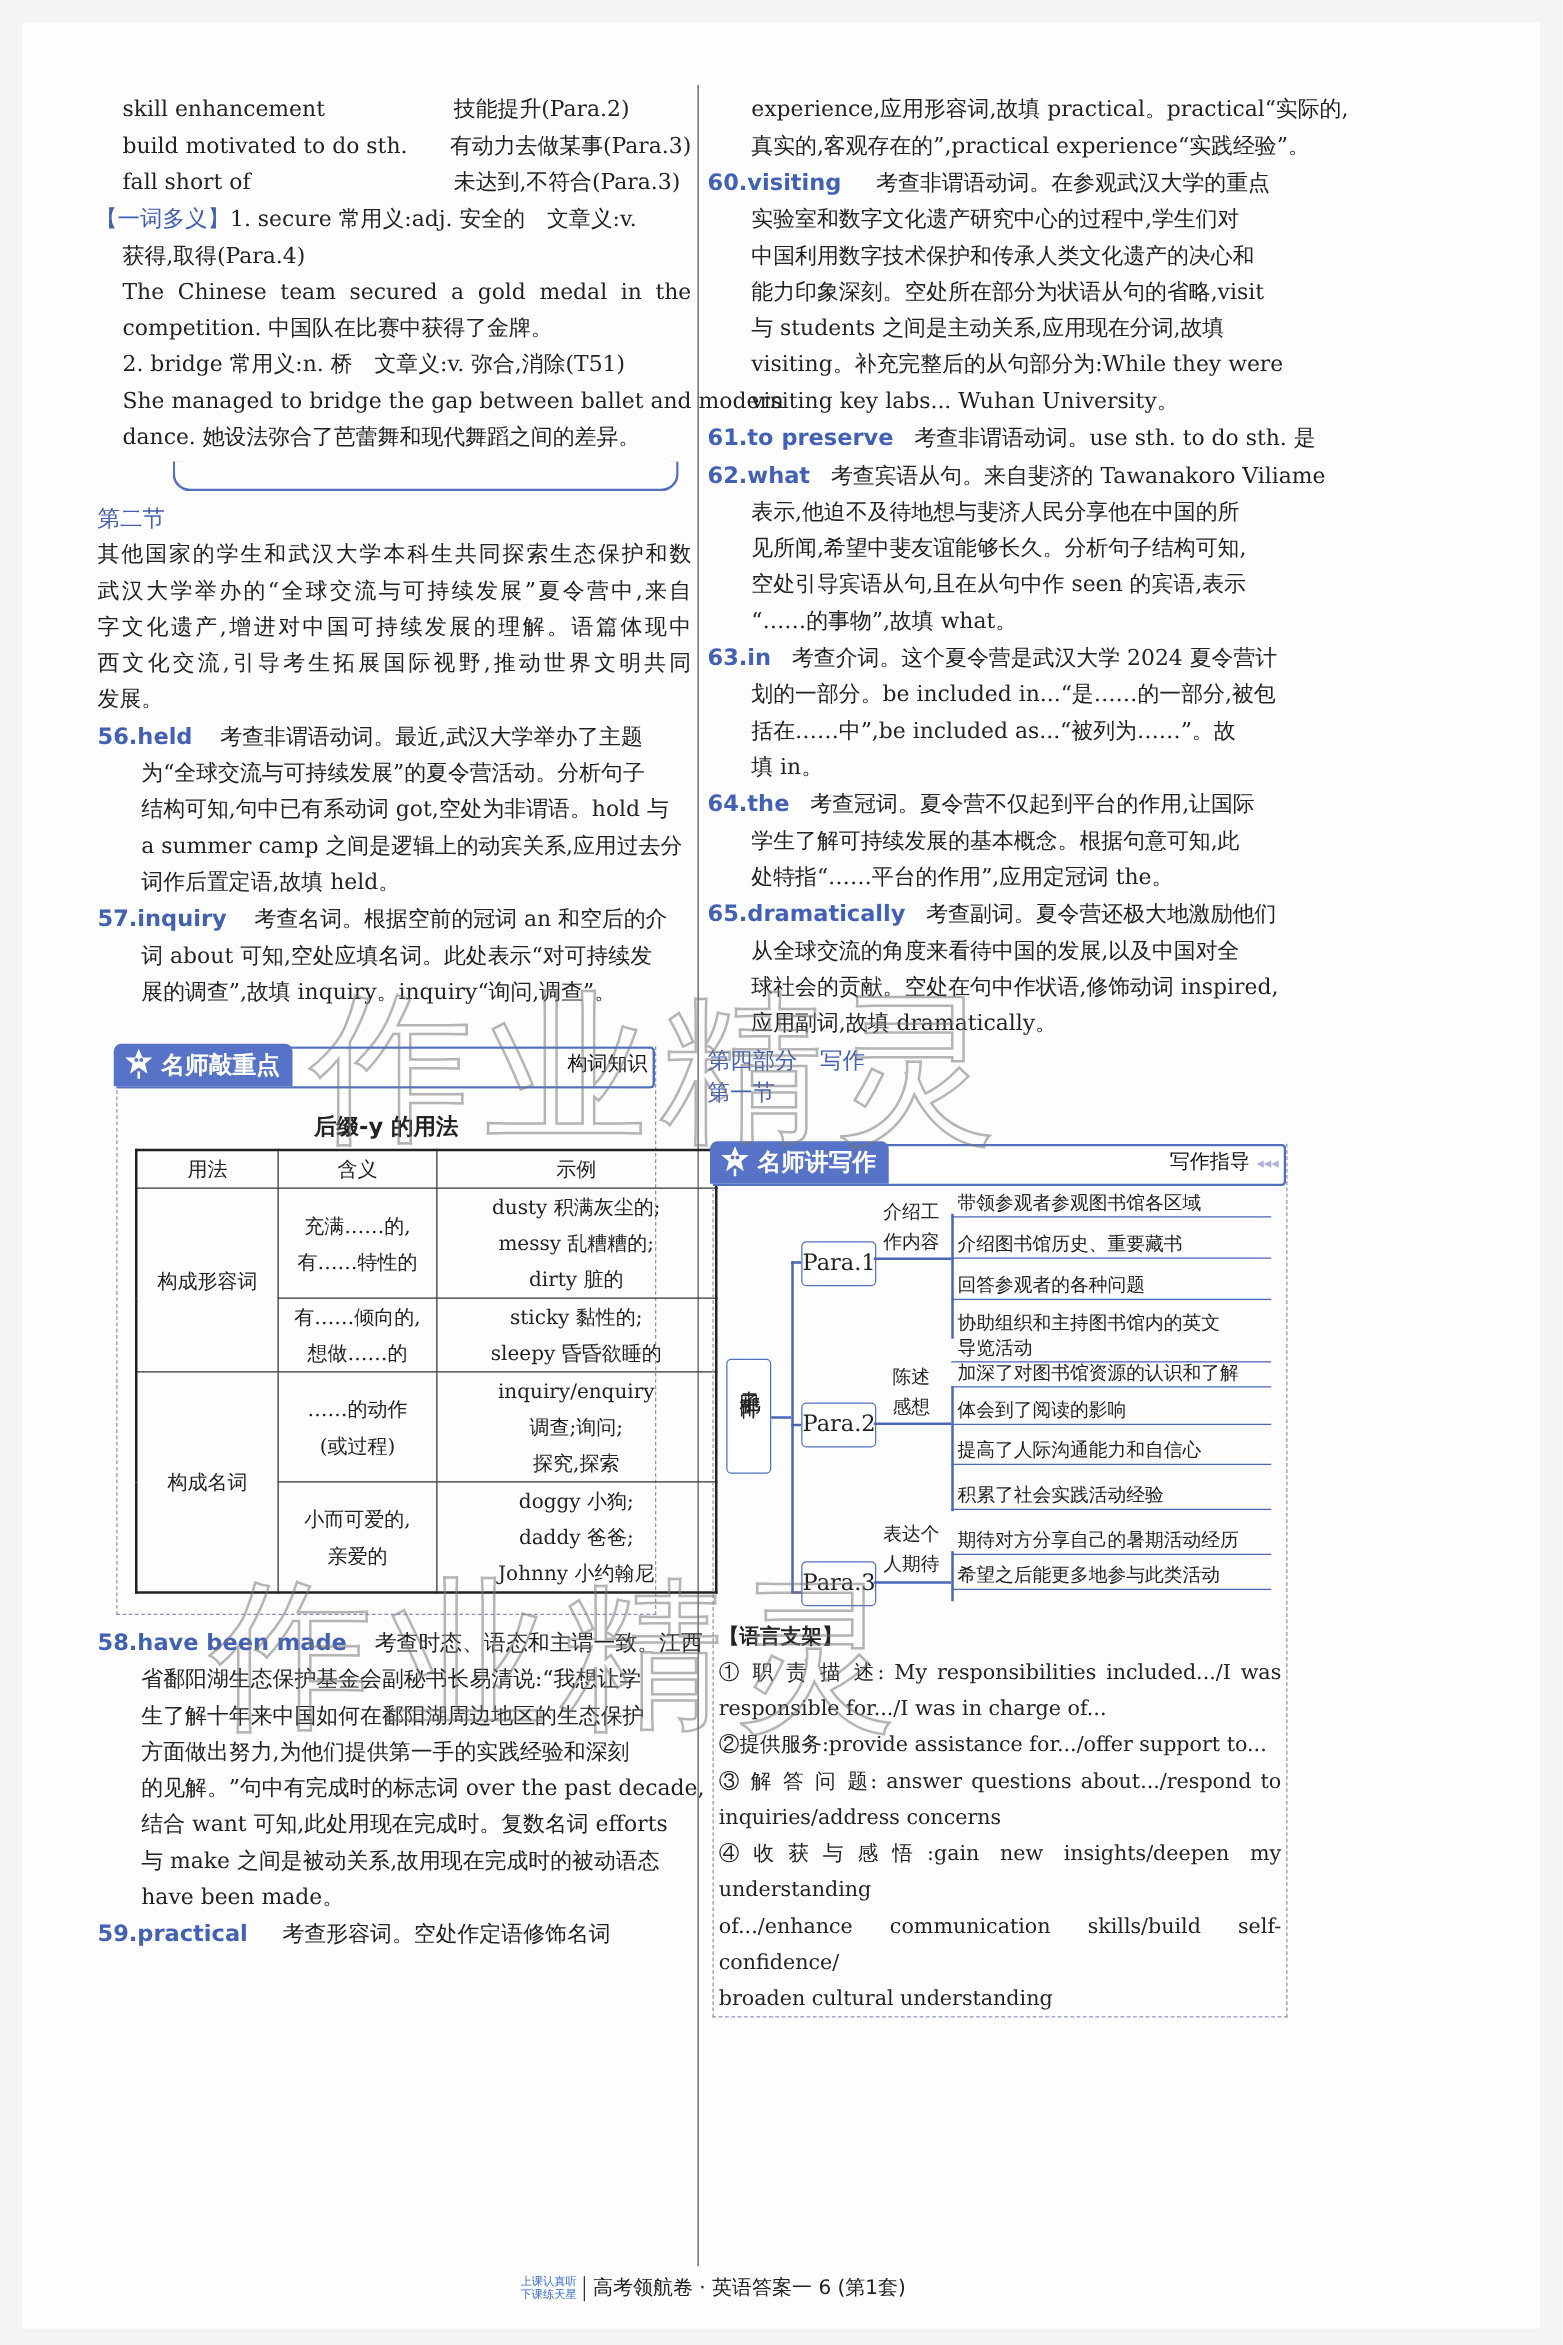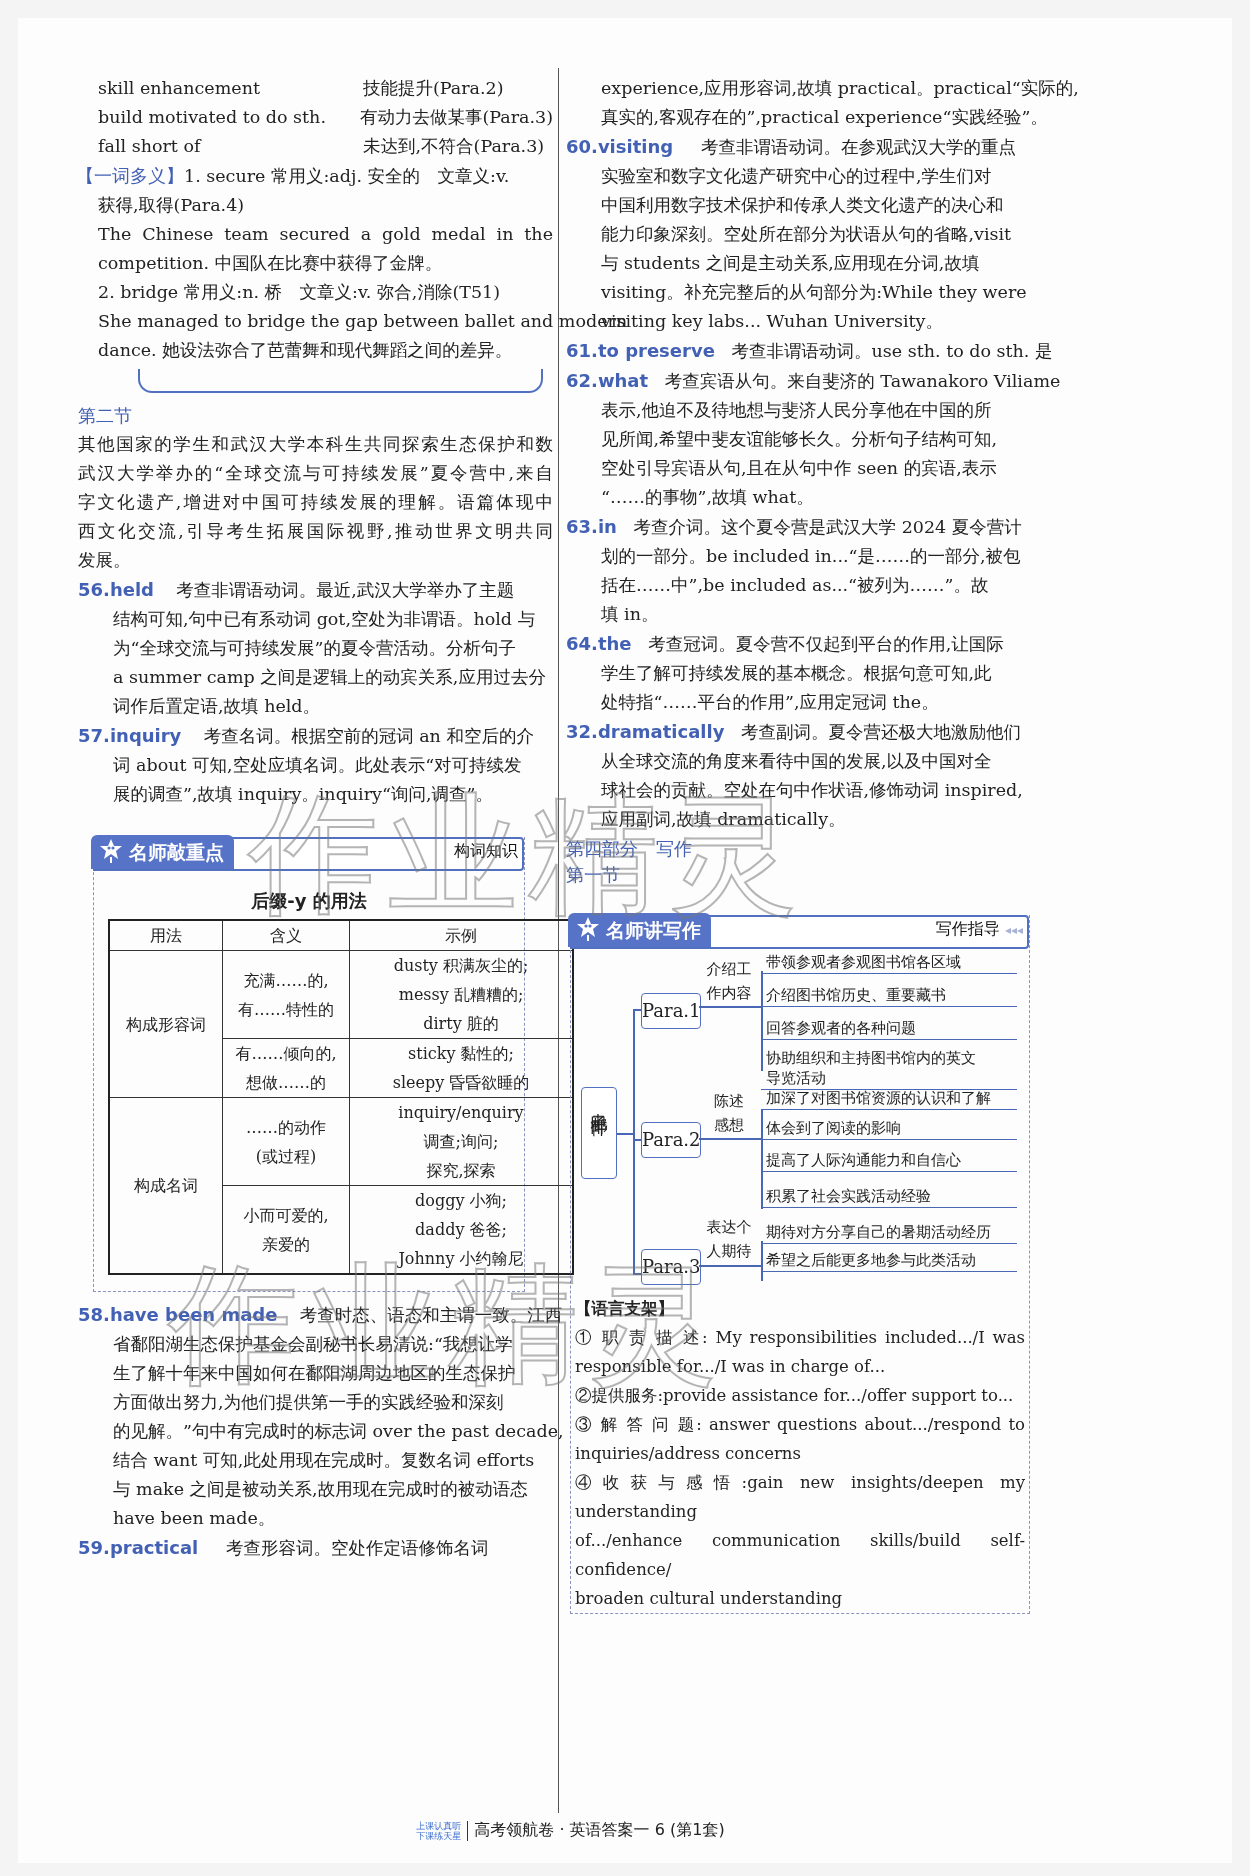--- a/index.html
+++ b/index.html
@@ -72,22 +72,22 @@
 
     <div style="margin-left:-20px;width:475px">
       <div class="line sect">第二节</div>
       <div class="line justify">其他国家的学生和武汉大学本科生共同探索生态保护和数</div>
       <div class="line justify">武汉大学举办的“全球交流与可持续发展”夏令营中,来自</div>
       <div class="line justify">字文化遗产,增进对中国可持续发展的理解。语篇体现中</div>
       <div class="line justify">西文化交流,引导考生拓展国际视野,推动世界文明共同</div>
       <div class="line">发展。</div>
 
       <div class="line"><span class="qnum">56.</span><span class="qnum">held</span>&nbsp;&nbsp;&nbsp;&nbsp;<span>考查非谓语动词。最近,武汉大学举办了主题</span></div>
+      <div class="line indent">为“全球交流与可持续发展”的夏令营活动。分析句子</div>
       <div class="line indent">结构可知,句中已有系动词 got,空处为非谓语。hold 与</div>
-      <div class="line indent">为“全球交流与可持续发展”的夏令营活动。分析句子</div>
       <div class="line indent">a summer camp 之间是逻辑上的动宾关系,应用过去分</div>
       <div class="line indent">词作后置定语,故填 held。</div>
 
       <div class="line"><span class="qnum">57.</span><span class="qnum">inquiry</span>&nbsp;&nbsp;&nbsp;&nbsp;<span>考查名词。根据空前的冠词 an 和空后的介</span></div>
       <div class="line indent">词 about 可知,空处应填名词。此处表示“对可持续发</div>
       <div class="line indent">展的调查”,故填 inquiry。inquiry“询问,调查”。</div>
 
       <div class="tbox">
         <div class="tbox-head">
           <div class="tbox-tag">
@@ -193,21 +193,21 @@
 
     <div class="line"><span class="qnum">63.</span><span class="qnum">in</span>&nbsp;&nbsp;&nbsp;<span>考查介词。这个夏令营是武汉大学 2024 夏令营计</span></div>
     <div class="line indent">划的一部分。be included in...“是……的一部分,被包</div>
     <div class="line indent">括在……中”,be included as...“被列为……”。故</div>
     <div class="line indent">填 in。</div>
 
     <div class="line"><span class="qnum">64.</span><span class="qnum">the</span>&nbsp;&nbsp;&nbsp;<span>考查冠词。夏令营不仅起到平台的作用,让国际</span></div>
     <div class="line indent">学生了解可持续发展的基本概念。根据句意可知,此</div>
     <div class="line indent">处特指“……平台的作用”,应用定冠词 the。</div>
 
-    <div class="line"><span class="qnum">32.</span><span class="qnum">dramatically</span>&nbsp;&nbsp;&nbsp;<span>考查副词。夏令营还极大地激励他们</span></div>
+    <div class="line"><span class="qnum">65.</span><span class="qnum">dramatically</span>&nbsp;&nbsp;&nbsp;<span>考查副词。夏令营还极大地激励他们</span></div>
     <div class="line indent">从全球交流的角度来看待中国的发展,以及中国对全</div>
     <div class="line indent">球社会的贡献。空处在句中作状语,修饰动词 inspired,</div>
     <div class="line indent">应用副词,故填 dramatically。</div>
 
     <div class="line sect">第四部分　写作</div>
     <div class="line sect" style="line-height:24px">第一节</div>
 
     <div class="wbox">
       <div class="tbox-head">
         <div class="tbox-tag">

